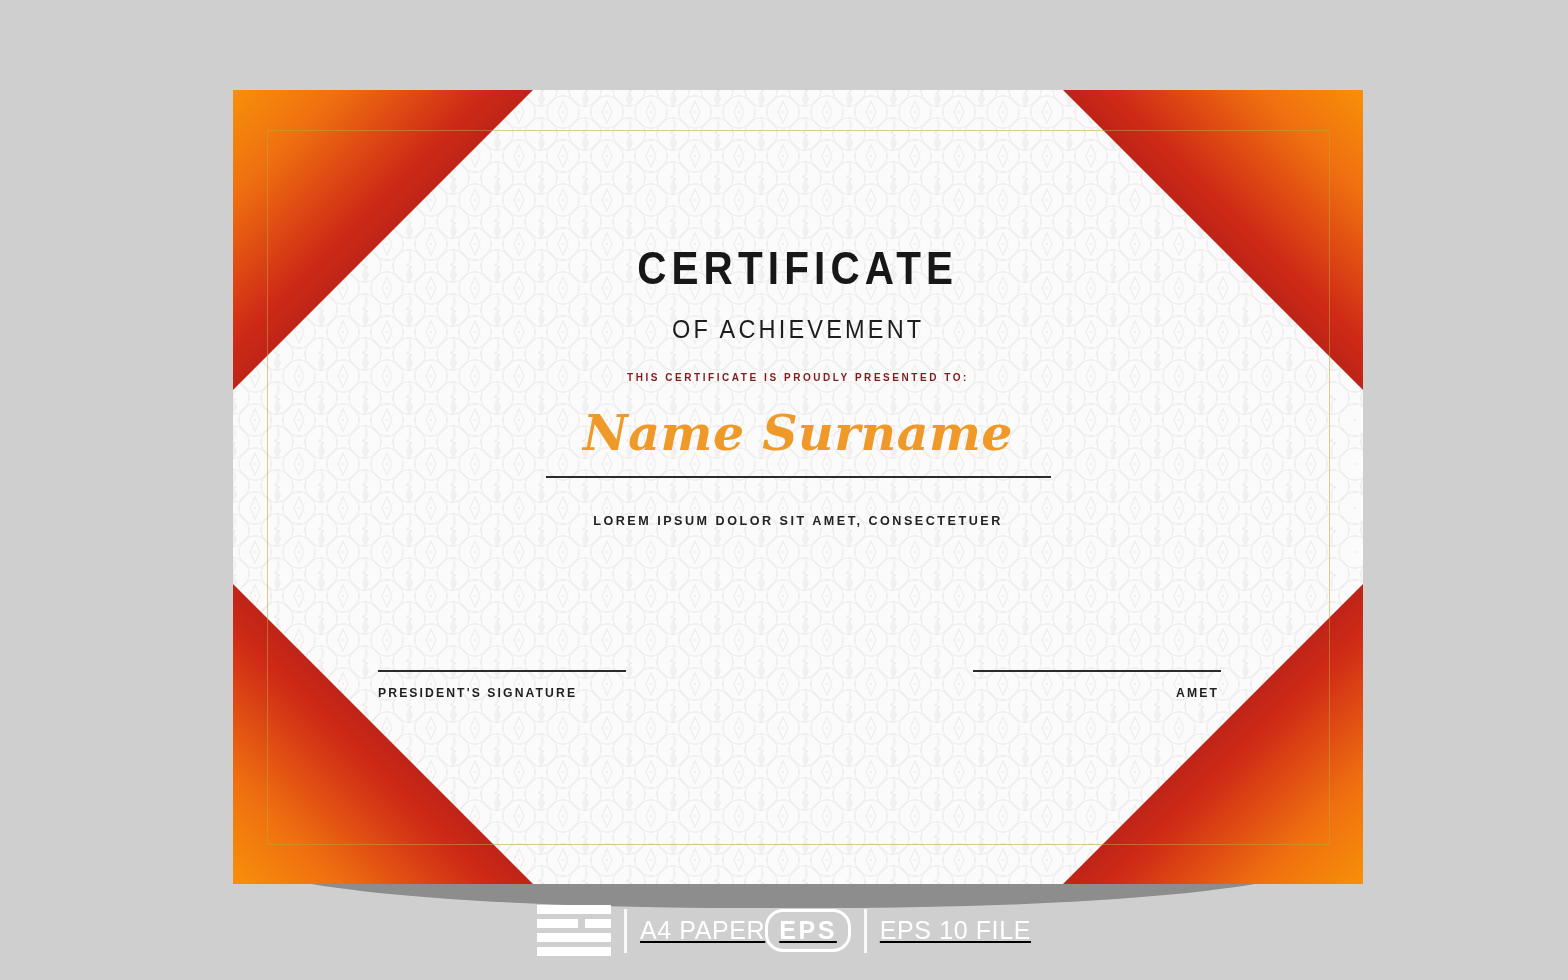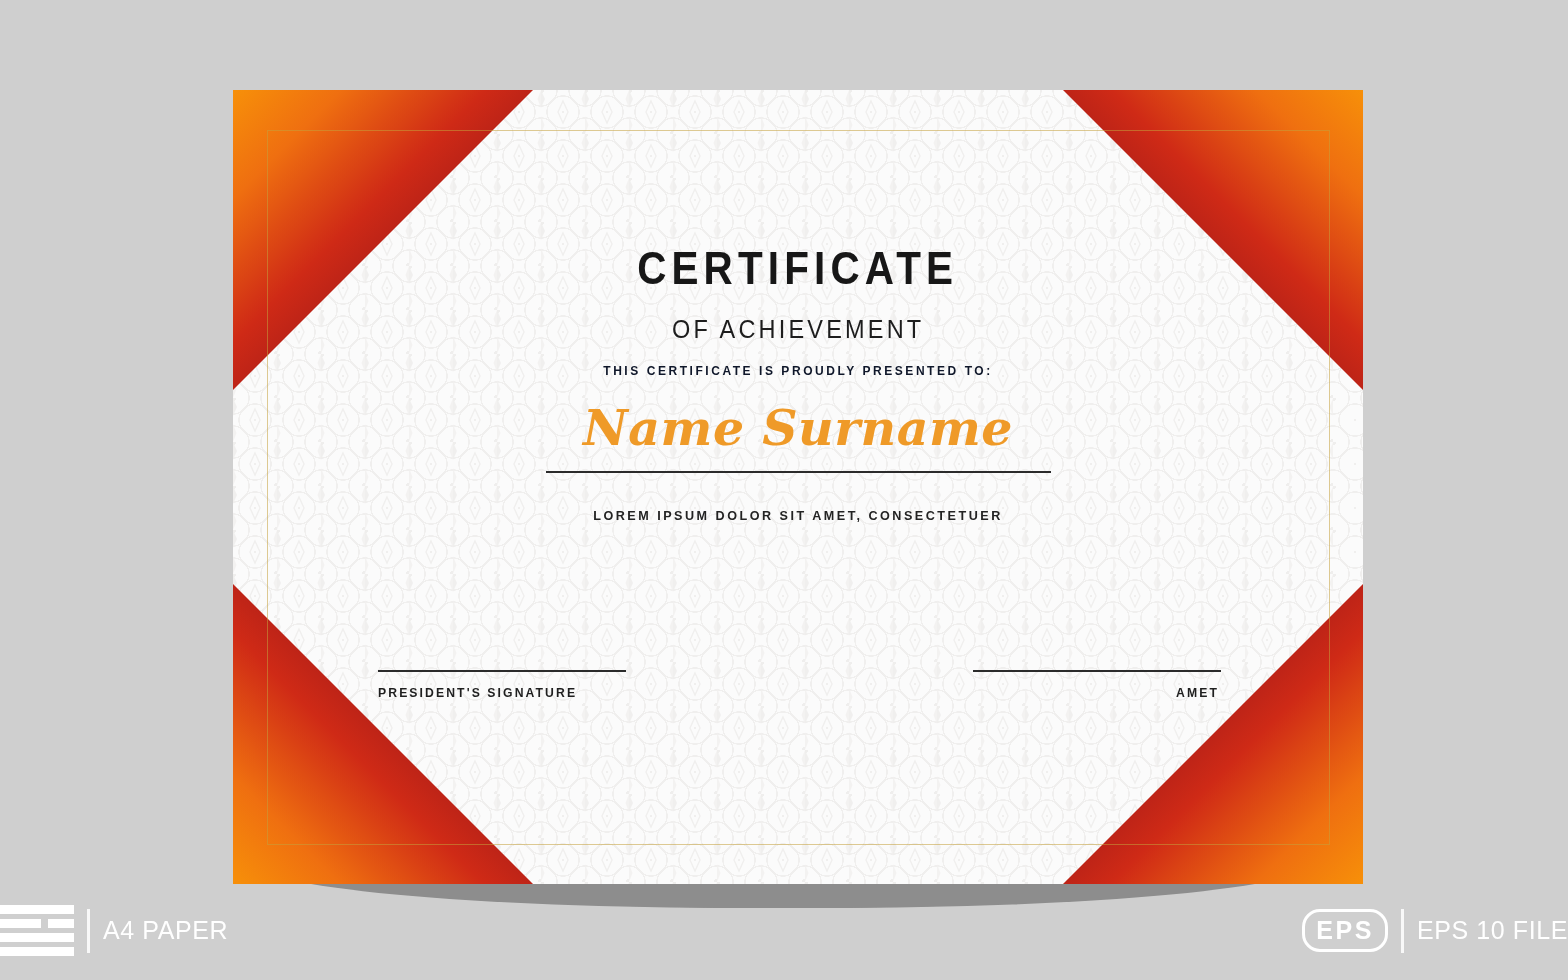--- a/index.html
+++ b/index.html
@@ -125,25 +125,25 @@
   }
   .subtitle {
     margin-top: 20px;
     font-size: 25px;
     font-weight: 400;
     letter-spacing: 3.4px;
     color: #1d1d1d;
     transform: scaleX(0.94);
   }
   .presented {
-    margin-top: 20px;
-    font-size: 12px;
+    margin-top: 28px;
+    font-size: 10px;
     font-weight: 700;
     letter-spacing: 2.55px;
-    color: #0f172a;
+    color: #7f1d1d;
   }
   .recipient {
     margin-top: 26px;
     font-size: 49px;
     color: #ef9a28;
     font-family: "DejaVu Serif", serif;
     font-style: italic;
     font-weight: 700;
     letter-spacing: 0.5px;
     line-height: 1;
@@ -193,22 +193,23 @@
   }
   .sig-block.right .sig-label { padding-right: 2px; }
 
   
   .footer {
     position: absolute;
     left: 0;
     right: 0;
     top: 905px;
     display: flex;
-    justify-content: space-between;
+    justify-content: center;
     align-items: center;
+    text-decoration: underline;
   }
   .badge {
     display: flex;
     align-items: center;
     gap: 13px;
   }
   .badge-label {
     font-size: 25px;
     color: #ffffff;
     letter-spacing: 0.6px;

